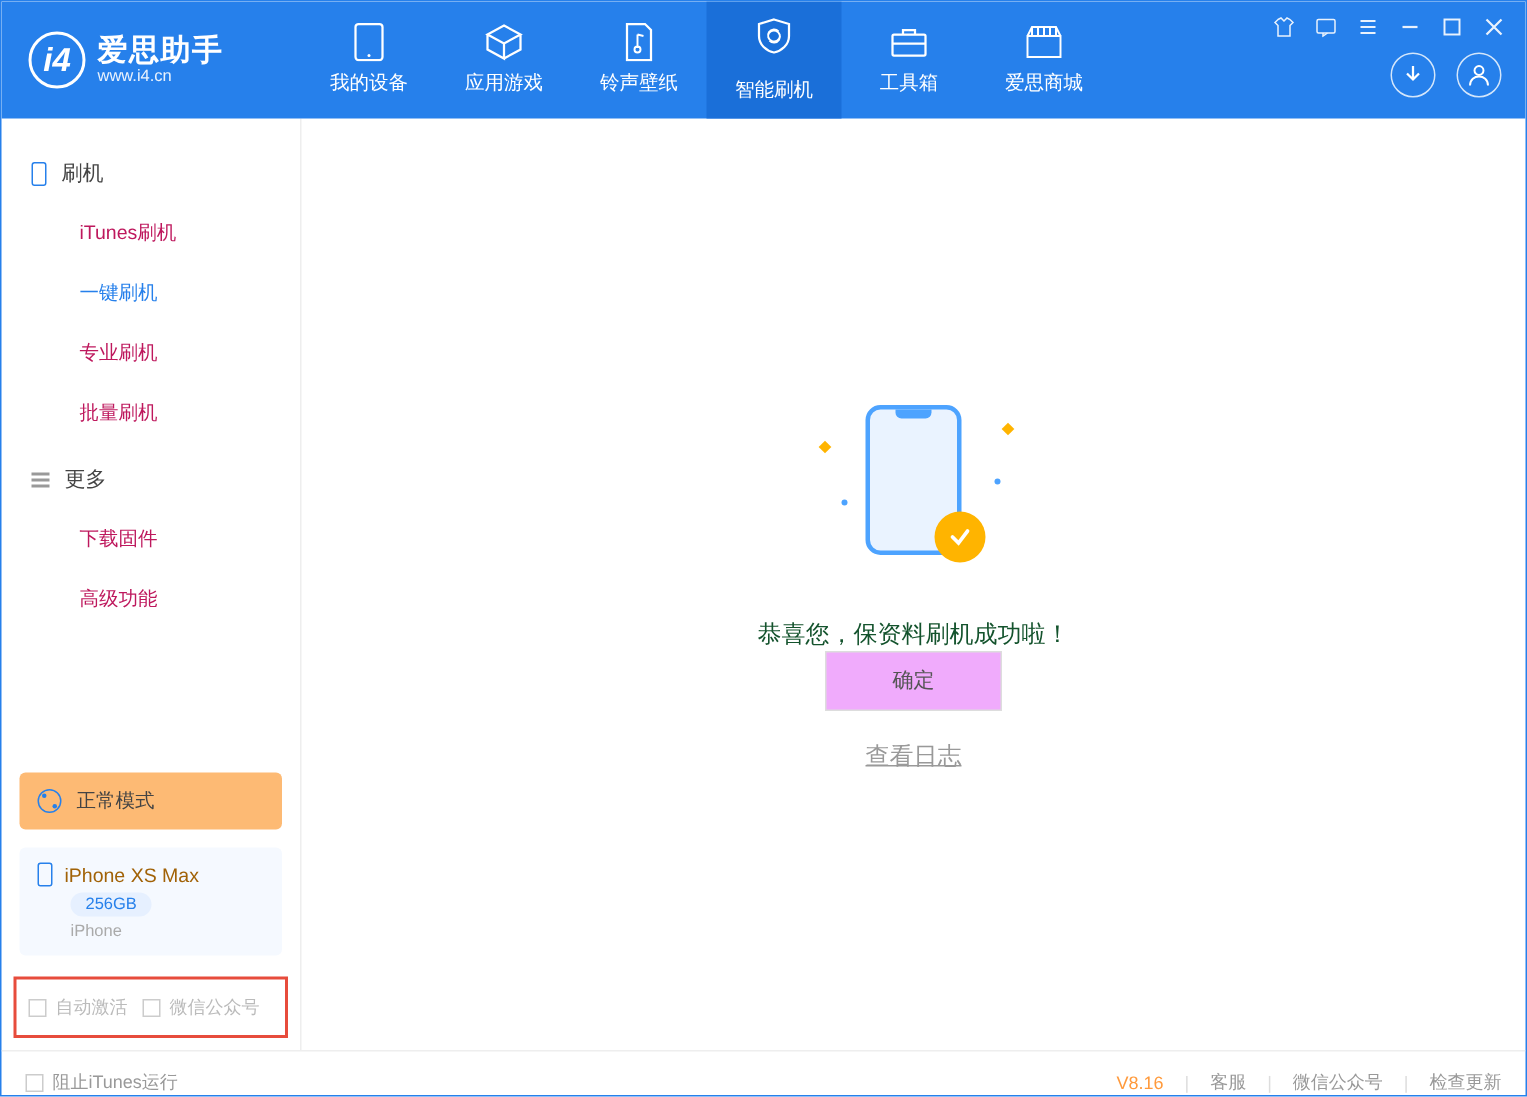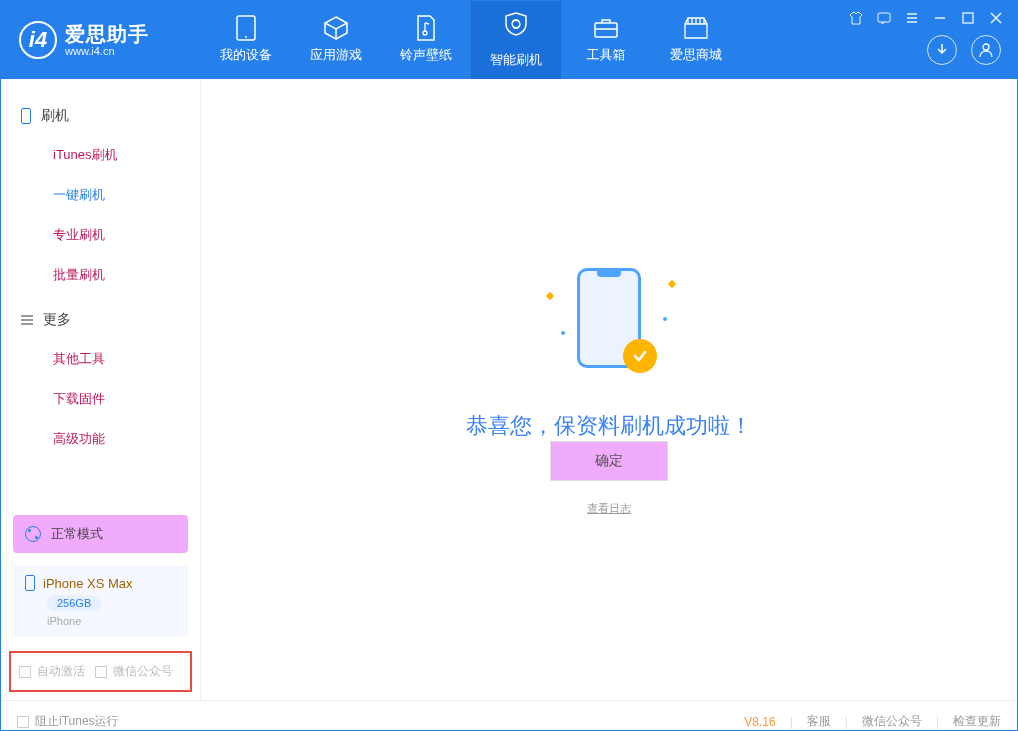--- a/index.html
+++ b/index.html
@@ -18,38 +18,38 @@
 .win-btn { width: 18px; height: 18px; display: flex; align-items: center; justify-content: center; cursor: pointer; opacity: 0.9; }
 .header-circles { position: absolute; right: 16px; bottom: 14px; display: flex; gap: 14px; }
 .circle-btn { width: 30px; height: 30px; border: 1.5px solid rgba(255,255,255,0.8); border-radius: 50%; display: flex; align-items: center; justify-content: center; cursor: pointer; }
 .body-area { display: flex; height: 621px; }
 .sidebar { width: 200px; border-right: 1px solid #eee; display: flex; flex-direction: column; padding-top: 18px; }
 .side-section { padding: 0 0 6px 0; }
 .side-heading { display: flex; align-items: center; padding: 10px 20px; font-size: 14px; color: #444; font-weight: 500; gap: 10px; }
 .side-item { padding: 11px 20px 11px 52px; font-size: 13px; color: #be185d; cursor: pointer; }
 .side-item.active { color: #2680eb; }
 .side-spacer { flex: 1; }
-.device-card { margin: 6px 12px; background: #f0abfc; border-radius: 4px; padding: 10px 12px; font-size: 13px; color: #444; display: flex; align-items: center; gap: 10px; }
+.device-card { margin: 6px 12px; background: #fdba74; border-radius: 4px; padding: 10px 12px; font-size: 13px; color: #444; display: flex; align-items: center; gap: 10px; }
 .device-card2 { margin: 6px 12px 0 12px; background: #f5f9ff; border-radius: 4px; padding: 10px 12px; }
 .device-line1 { display: flex; align-items: center; gap: 8px; font-size: 13px; color: #a16207; font-weight: 500; }
 .capacity { display: inline-block; background: #e6f0ff; color: #2680eb; border-radius: 10px; padding: 2px 10px; font-size: 11px; margin-top: 4px; margin-left: 22px; }
 .device-type { color: #aaa; font-size: 11px; margin-left: 22px; margin-top: 4px; }
 .highlight-box { border: 2px solid #e74c3c; margin: 14px 8px 8px 8px; padding: 10px 8px; display: flex; gap: 10px; align-items: center; }
 .checkbox-item { display: flex; align-items: center; gap: 6px; font-size: 12px; color: #bbb; }
 .chk { width: 12px; height: 12px; border: 1px solid #ccc; }
 .main { flex: 1; position: relative; display: flex; flex-direction: column; align-items: center; justify-content: center; }
 .success-illust { width: 140px; height: 120px; position: relative; margin-bottom: 28px; }
 .phone-outline { position: absolute; left: 38px; top: 5px; width: 64px; height: 100px; border: 3px solid #4da3ff; border-radius: 10px; background: #eaf3ff; }
 .phone-notch { position: absolute; left: 50%; top: 0; transform: translateX(-50%); width: 24px; height: 6px; background: #4da3ff; border-radius: 0 0 4px 4px; }
 .check-badge { position: absolute; right: 22px; bottom: 10px; width: 34px; height: 34px; background: #ffb400; border-radius: 50%; display: flex; align-items: center; justify-content: center; }
 .sparkle { position: absolute; width: 6px; height: 6px; background: #ffb400; transform: rotate(45deg); }
 .dot { position: absolute; width: 4px; height: 4px; background: #4da3ff; border-radius: 50%; }
-.success-text { font-size: 22px; color: #3b82f6; }
+.success-text { font-size: 16px; color: #14532d; }
 .ok-btn { border: 1px solid #ddd; background: #f0abfc; padding: 10px 44px; font-size: 14px; color: #555; cursor: pointer; margin-bottom: 20px; }
-.log-link { font-size: 11px; color: #999; text-decoration: underline; cursor: pointer; }
+.log-link { font-size: 16px; color: #999; text-decoration: underline; cursor: pointer; }
 .footer { height: 42px; border-top: 1px solid #eee; display: flex; align-items: center; padding: 0 16px; font-size: 12px; color: #999; }
 .footer-left { display: flex; align-items: center; gap: 6px; }
 .footer-right { margin-left: auto; display: flex; align-items: center; gap: 14px; }
 .footer-sep { color: #ddd; }
 .version { color: #ff9a3c; }
 .mode-icon { width: 16px; height: 16px; border: 1.5px solid #2680eb; border-radius: 50%; position: relative; }
 .mode-icon::before, .mode-icon::after { content: ""; position: absolute; width: 3px; height: 3px; background: #2680eb; border-radius: 50%; }
 .mode-icon::before { left: 2px; top: 2px; } .mode-icon::after { right: 2px; bottom: 2px; }
 .phone-mini-icon { width: 10px; height: 16px; border: 1.5px solid #2680eb; border-radius: 2px; display: inline-block; }
 .list-icon { display: flex; flex-direction: column; gap: 2px; }
@@ -182,21 +182,20 @@
     </div>
     <div class="side-section">
       <div class="side-heading">
         <span class="list-icon">
             <span></span>
             <span></span>
             <span></span>
           </span>
         <span>更多</span>
       </div>
-      <div class="side-item">其他工具</div>
       <div class="side-item">下载固件</div>
       <div class="side-item">高级功能</div>
     </div>
     <div class="side-spacer"></div>
     <div class="device-card">
       <span class="mode-icon"></span>
       <span>正常模式</span>
     </div>
     <div class="device-card2">
       <div class="device-line1">

